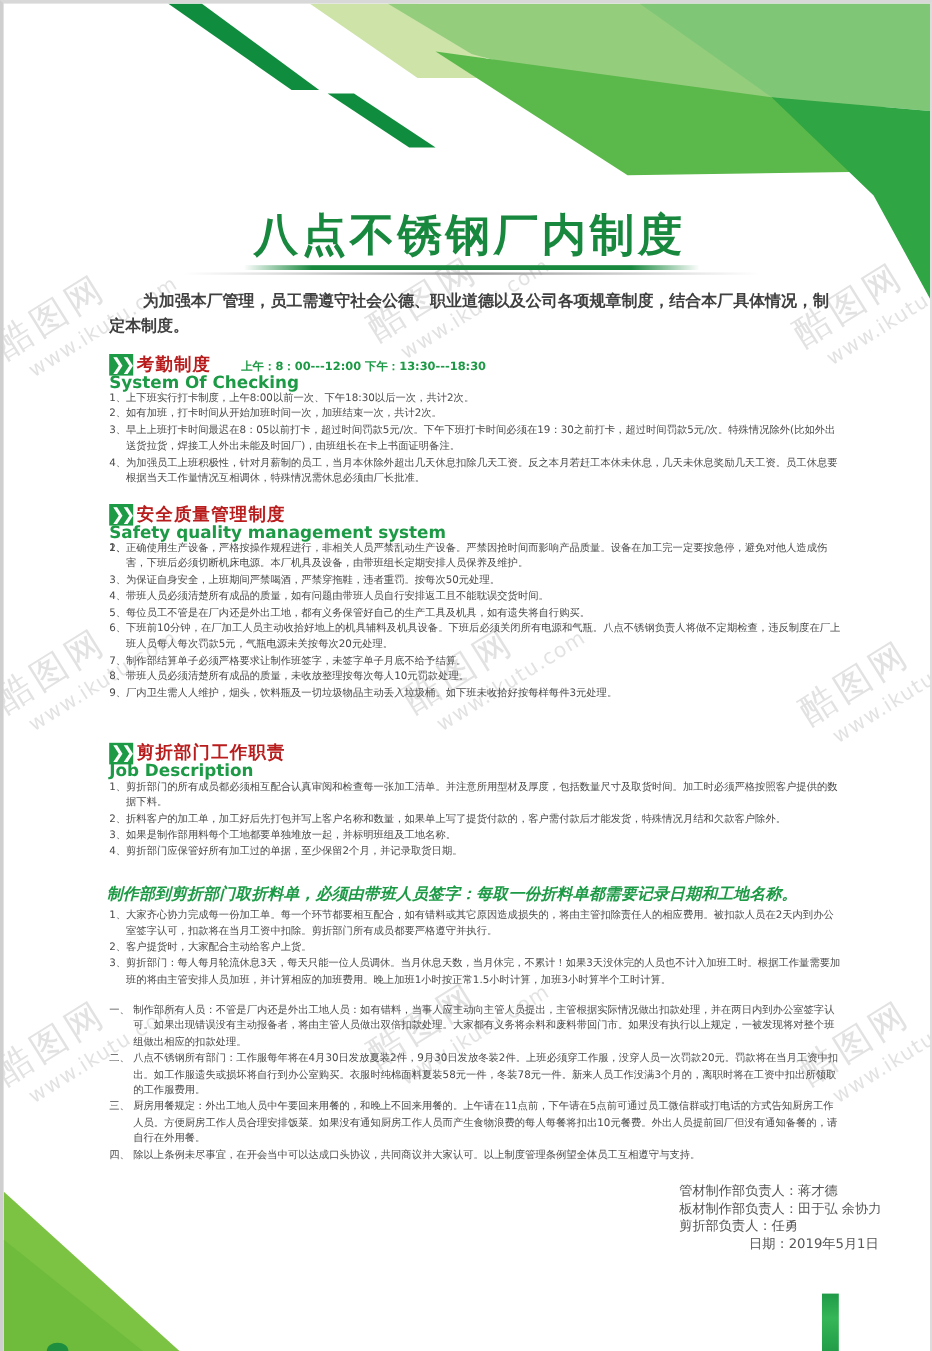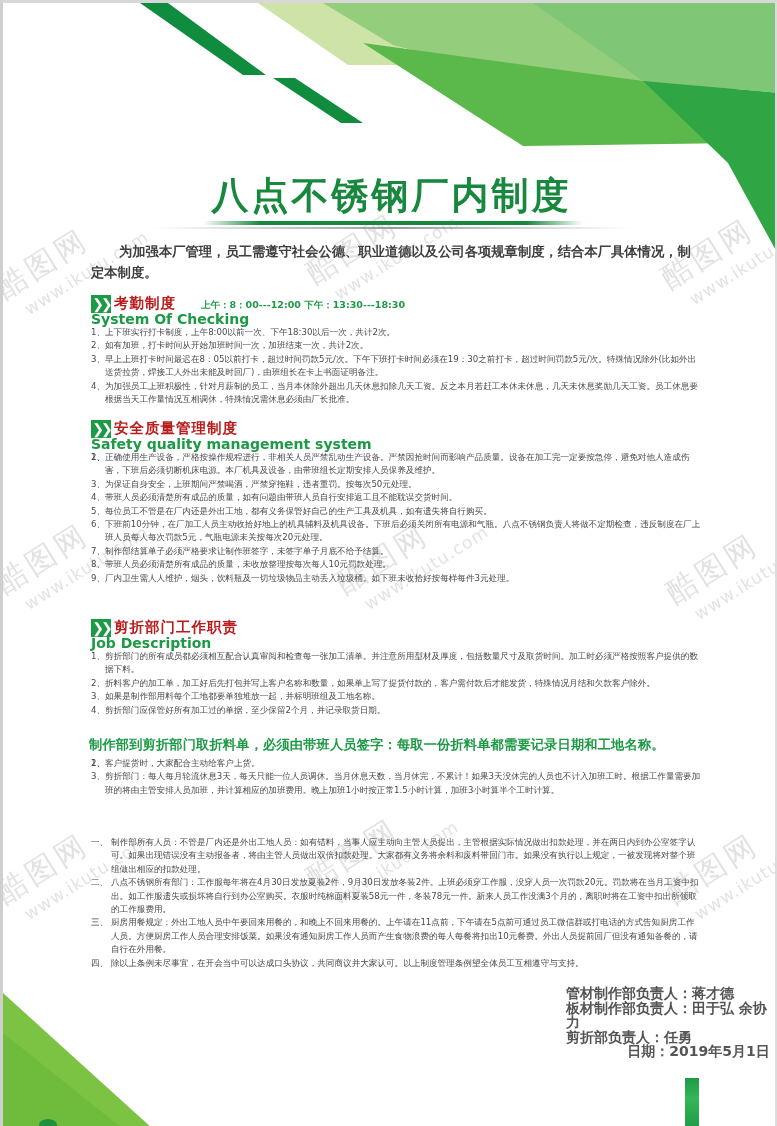--- a/index.html
+++ b/index.html
@@ -15,22 +15,22 @@
     .title-line2 { position: absolute; left: 150px; width: 480px; top: 224px; height: 2px; background: linear-gradient(90deg, rgba(120,120,120,0) 0%, #9a9a9a 50%, rgba(120,120,120,0) 100%); }
     .intro { position: absolute; left: 88px; top: 238px; width: 612px; font-size: 13.3px; font-weight: bold; line-height: 21px; color: #404040; text-indent: 28px; }
     .sec-head { position: absolute; left: 88px; height: 30px; }
     .sec-icon { position: absolute; left: 0; top: 0; width: 20px; height: 18px; background: #1d9a45; color: #fff; font-size: 14px; font-weight: bold; line-height: 18px; text-align: center; letter-spacing: -3px; }
     .sec-title { position: absolute; left: 23px; top: -1px; font-family: "DejaVu Serif", serif; font-weight: bold; font-size: 14.5px; color: #b91c1c; white-space: nowrap; letter-spacing: 1px; }
     .sec-sub { position: absolute; left: 0; top: 16px; font-size: 14px; color: #1d9a45; white-space: nowrap; font-weight: bold; }
     .sec-time { position: absolute; left: 110px; top: 4px; font-size: 9.5px; color: #1d9a45; white-space: nowrap; font-weight: bold; }
     .list { position: absolute; left: 88px; width: 612px; font-size: 8.6px; line-height: 13.4px; color: #4a4a4a; list-style: none; }
     .list li { position: relative; padding-left: 14px; }
     .list li .num { position: absolute; left: 0; top: 0; }
-    .banner { position: absolute; left: 86px; top: 733px; width: 620px; font-size: 13.2px; font-weight: bold; color: #1d9a45; white-space: nowrap; letter-spacing: 0.2px; }
-    .sign { position: absolute; left: 563px; top: 983px; font-size: 14px; line-height: 14.5px; color: #555; font-weight: bold; }
+    .banner { position: absolute; left: 86px; top: 733px; width: 620px; font-size: 13.2px; font-weight: bold; color: #1d9a45; white-space: nowrap; letter-spacing: 0.2px; font-style: italic; }
+    .sign { position: absolute; left: 563px; top: 983px; font-size: 11px; line-height: 14.5px; color: #555; }
     .sign .date { padding-left: 56px; text-align: center; }
   </style>
 </head>
 <body>
 
 <div class="page">
 
   <svg class="deco" style="left:0;top:0" width="777" height="260" viewBox="0 0 777 260">
     <polygon points="255,0 345,0 422,62 345,62" fill="#cde3a8"></polygon>
     <polygon points="320,0 777,0 777,75 640,110 390,42" fill="#94cd7c"></polygon>
@@ -130,21 +130,21 @@
   <ul class="list" style="top:647px;">
     <li><span class="num">1、</span><span>剪折部门的所有成员都必须相互配合认真审阅和检查每一张加工清单。并注意所用型材及厚度，包括数量尺寸及取货时间。加工时必须严格按照客户提供的数据下料。</span></li>
     <li><span class="num">2、</span><span>折料客户的加工单，加工好后先打包并写上客户名称和数量，如果单上写了提货付款的，客户需付款后才能发货，特殊情况月结和欠款客户除外。</span></li>
     <li><span class="num">3、</span><span>如果是制作部用料每个工地都要单独堆放一起，并标明班组及工地名称。</span></li>
     <li><span class="num">4、</span><span>剪折部门应保管好所有加工过的单据，至少保留2个月，并记录取货日期。</span></li>
   </ul>
 
   <div class="banner">制作部到剪折部门取折料单，必须由带班人员签字：每取一份折料单都需要记录日期和工地名称。</div>
 
   <ul class="list" style="top:754px;">
-    <li><span class="num">1、</span></li>
+    <li><span class="num">1、</span><span>大家齐心协力完成每一份加工单。每一个环节都要相互配合，如有错料或其它原因造成损失的，将由主管扣除责任人的相应费用。被扣款人员在2天内到办公室签字认可，扣款将在当月工资中扣除。剪折部门所有成员都要严格遵守并执行。</span></li>
     <li><span class="num">2、</span><span>客户提货时，大家配合主动给客户上货。</span></li>
     <li><span class="num">3、</span><span>剪折部门：每人每月轮流休息3天，每天只能一位人员调休。当月休息天数，当月休完，不累计！如果3天没休完的人员也不计入加班工时。根据工作量需要加班的将由主管安排人员加班，并计算相应的加班费用。晚上加班1小时按正常1.5小时计算，加班3小时算半个工时计算。</span></li>
   </ul>
 
   <ul class="list" style="top:833px;">
     <li style="padding-left:20px;"><span class="num">一、</span><span>制作部所有人员：不管是厂内还是外出工地人员：如有错料，当事人应主动向主管人员提出，主管根据实际情况做出扣款处理，并在两日内到办公室签字认可。如果出现错误没有主动报备者，将由主管人员做出双倍扣款处理。大家都有义务将余料和废料带回门市。如果没有执行以上规定，一被发现将对整个班组做出相应的扣款处理。</span></li>
     <li style="padding-left:20px;"><span class="num">二、</span><span>八点不锈钢所有部门：工作服每年将在4月30日发放夏装2件，9月30日发放冬装2件。上班必须穿工作服，没穿人员一次罚款20元。罚款将在当月工资中扣出。如工作服遗失或损坏将自行到办公室购买。衣服时纯棉面料夏装58元一件，冬装78元一件。新来人员工作没满3个月的，离职时将在工资中扣出所领取的工作服费用。</span></li>
     <li style="padding-left:20px;"><span class="num">三、</span><span>厨房用餐规定：外出工地人员中午要回来用餐的，和晚上不回来用餐的。上午请在11点前，下午请在5点前可通过员工微信群或打电话的方式告知厨房工作人员。方便厨房工作人员合理安排饭菜。如果没有通知厨房工作人员而产生食物浪费的每人每餐将扣出10元餐费。外出人员提前回厂但没有通知备餐的，请自行在外用餐。</span></li>
     <li style="padding-left:20px;"><span class="num">四、</span><span>除以上条例未尽事宜，在开会当中可以达成口头协议，共同商议并大家认可。以上制度管理条例望全体员工互相遵守与支持。</span></li>
   </ul>

